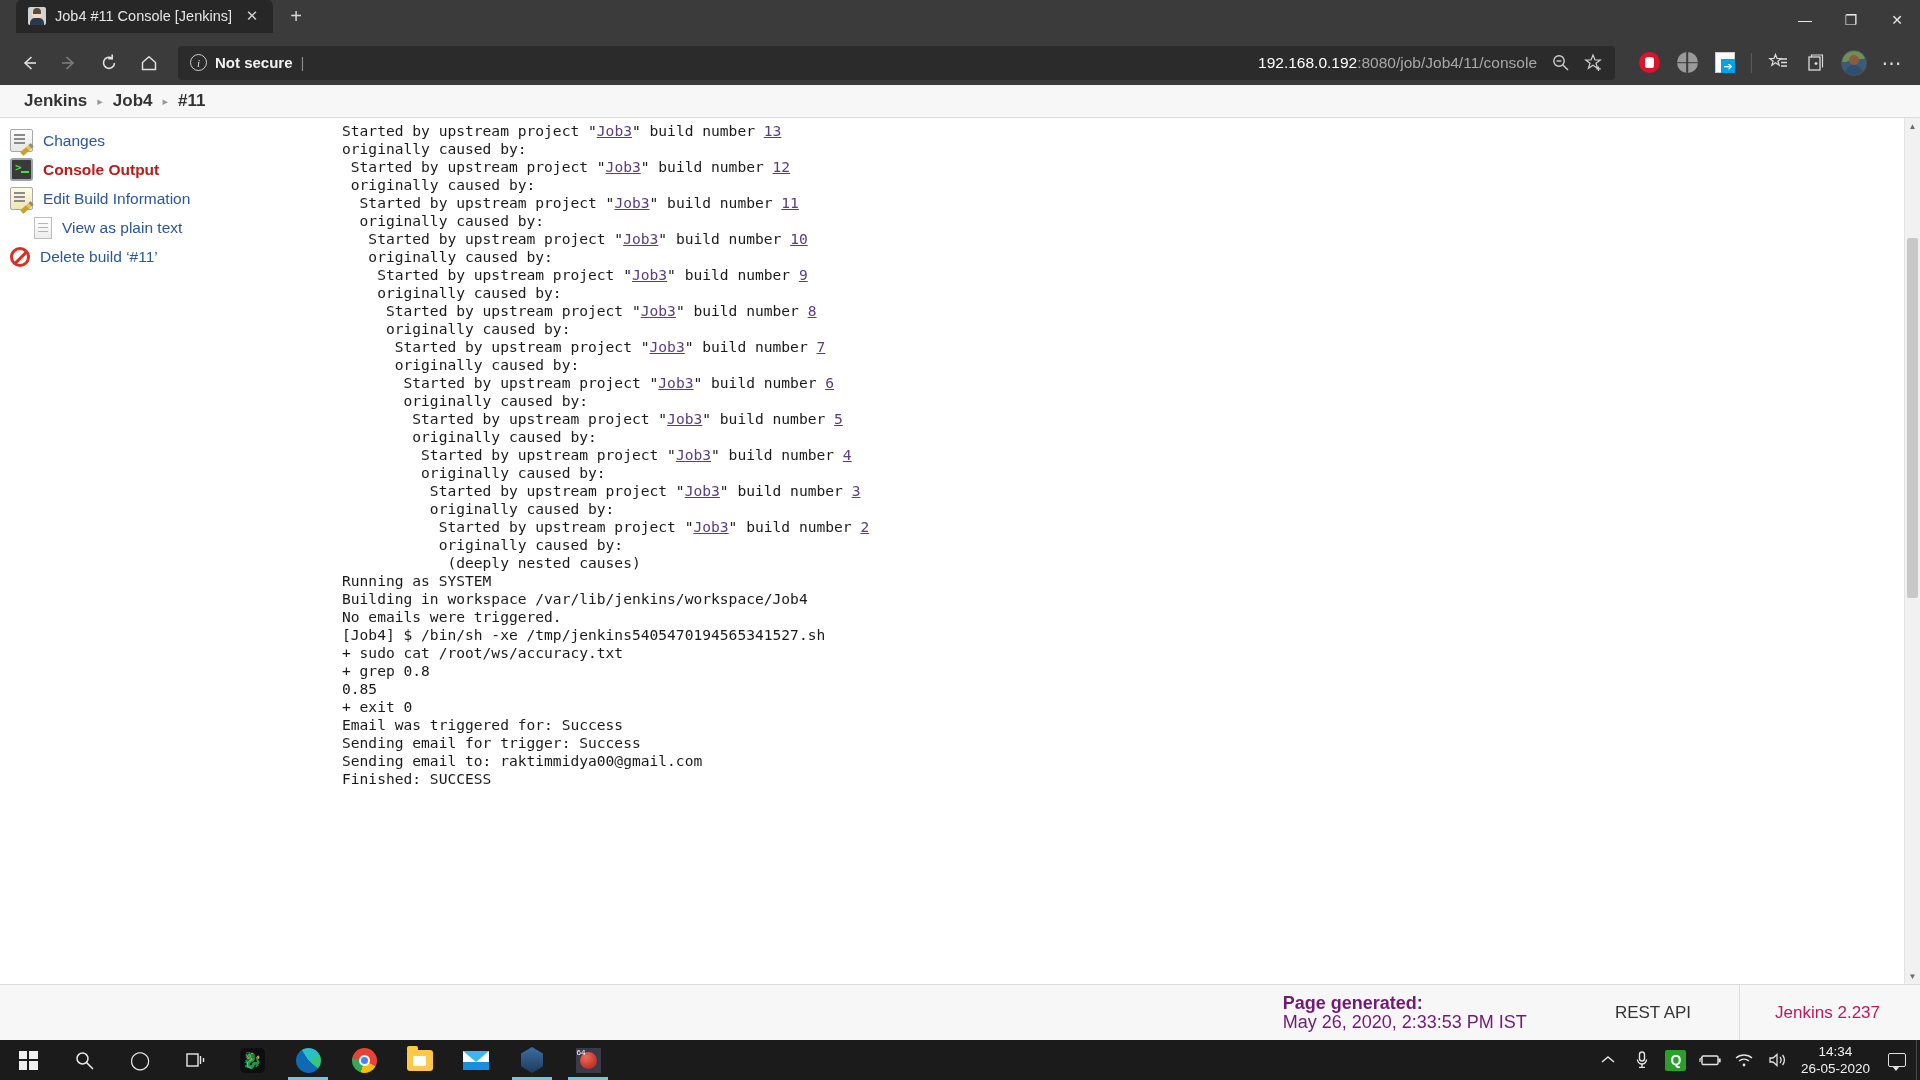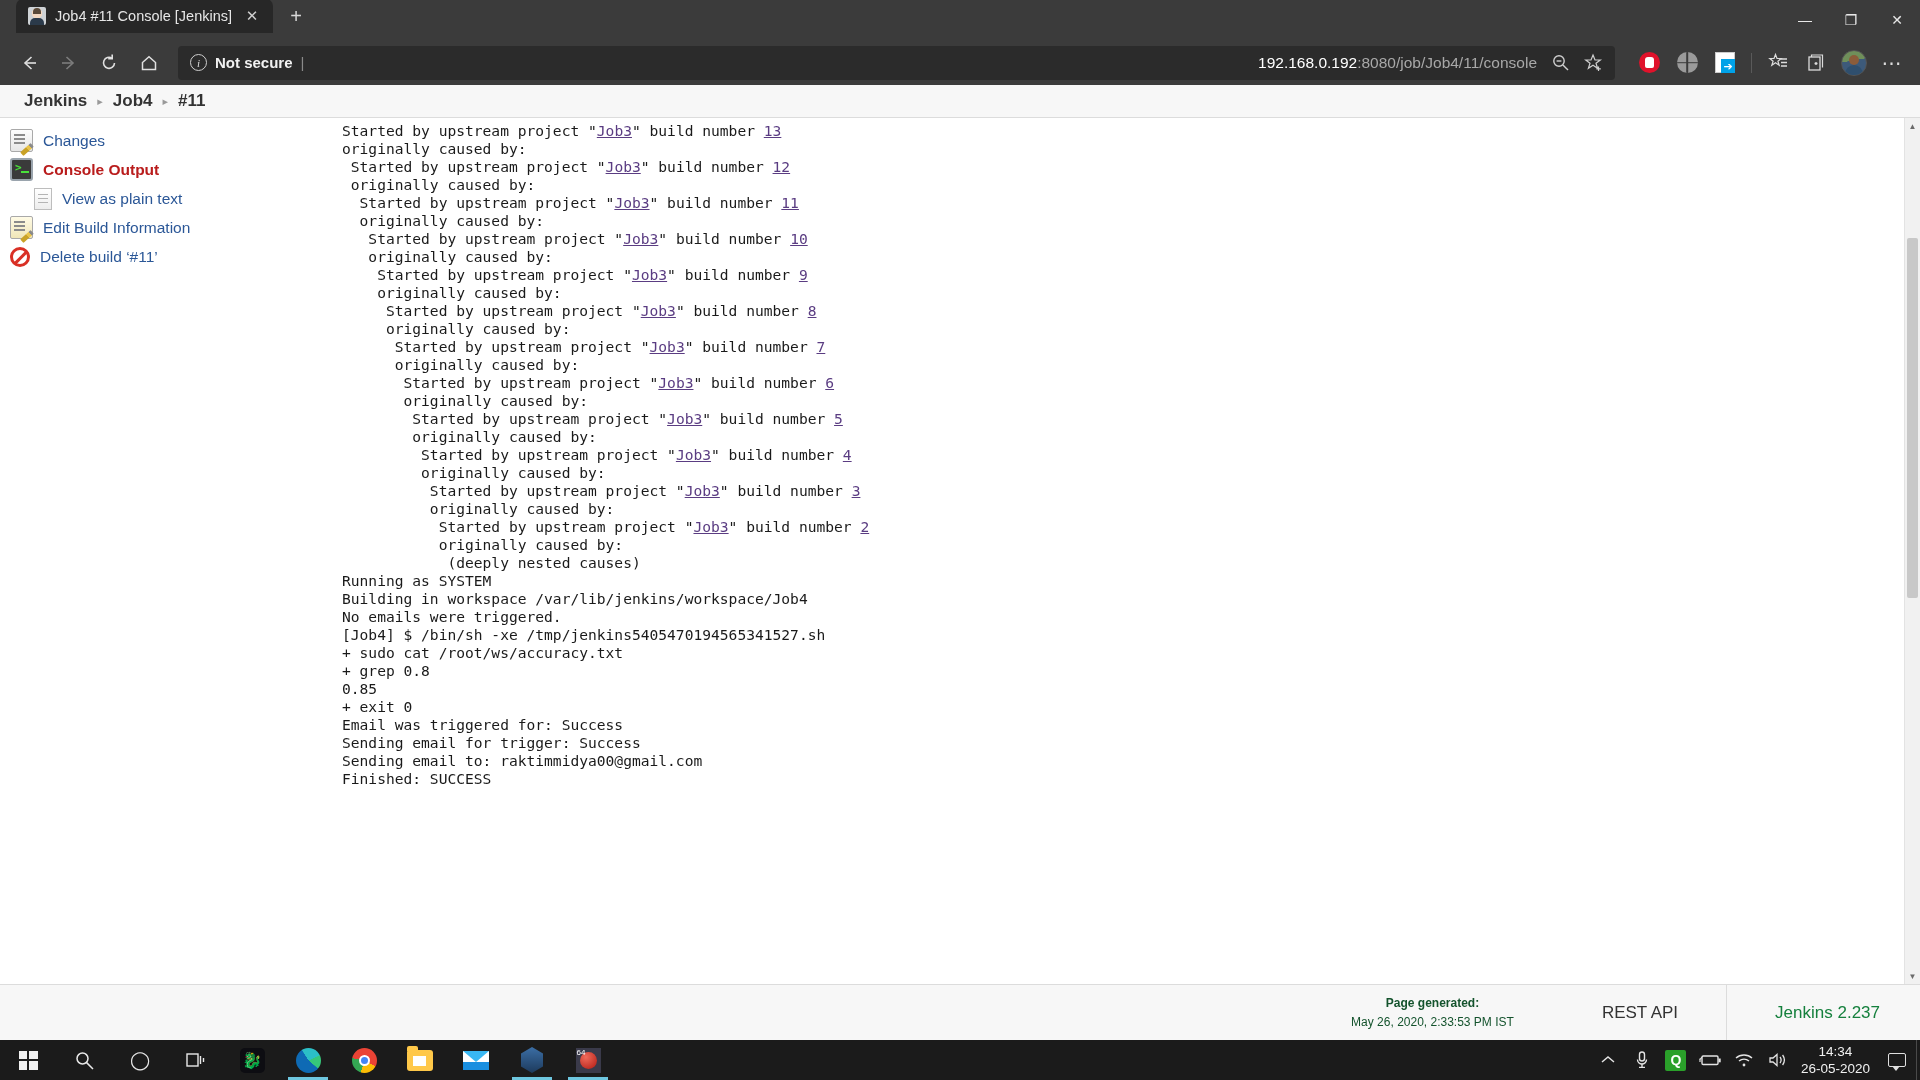--- a/index.html
+++ b/index.html
@@ -171,24 +171,24 @@
     font-size: 14.6px; line-height: 18px; color: #1a1a1a;
     white-space: pre; margin: 0; padding-left: 12px;
   }
   pre.console a { color: #5a3c82; text-decoration: underline; }
   pre.console a.bnum { color: #5a3c82; }
 
   .footer {
     height: 56px; border-top: 1px solid #dcdcdc; background: #f7f7f7;
     display: flex; align-items: center; justify-content: flex-end; padding-right: 0;
   }
-  .fgen { text-align: center; font-size: 12px; color: #14532d; line-height: 19px; padding: 0 40px; }
+  .fgen { font-size: 18px; color: #701a75; line-height: 19px; padding: 0 40px; }
   .fgen b { font-weight: bold; }
   .frest { font-size: 17px; color: #333; padding: 0 48px; }
-  .fver { font-size: 17px; color: #15803d; padding: 0 40px 0 48px; border-left: 1px solid #dcdcdc; height: 100%; display: flex; align-items: center; }
+  .fver { font-size: 17px; color: #be185d; padding: 0 40px 0 35px; border-left: 1px solid #dcdcdc; height: 100%; display: flex; align-items: center; }
 
   
   .vscroll { position: absolute; right: 0; top: 0; width: 16px; bottom: 0; background: #f1f1f1; border-left: 1px solid #e3e3e3; }
   .vscroll .arrow { height: 16px; display: grid; place-items: center; color: #6a6a6a; font-size: 8px; }
   .vscroll .arrow.bottom { position: absolute; bottom: 0; left: 0; right: 0; }
   .vscroll .thumb { position: absolute; left: 2px; right: 2px; top: 120px; height: 360px; background: #c8c8c8; border-radius: 2px; }
 
   
   .taskbar {
     position: absolute; left: 0; bottom: 0; width: 1920px; height: 40px;
@@ -347,27 +347,27 @@
 
       <div class="sidebar">
         <div class="side-item">
           <span class="sico ico-changes"></span>
           <span class="label">Changes</span>
         </div>
         <div class="side-item active">
           <span class="sico ico-console"></span>
           <span class="label">Console Output</span>
         </div>
+        <div class="side-item">
+          <span class="sico ico-edit"></span>
+          <span class="label">Edit Build Information</span>
+        </div>
         <div class="side-item sub">
           <span class="sico ico-plain"></span>
           <span class="label">View as plain text</span>
-        </div>
-        <div class="side-item">
-          <span class="sico ico-edit"></span>
-          <span class="label">Edit Build Information</span>
         </div>
         <div class="side-item">
           <span class="sico ico-delete"></span>
           <span class="label">Delete build ‘#11’</span>
         </div>
       </div>
 
       <div class="console-area">
         <pre class="console" id="console-pre">Started by upstream project "<a href="#">Job3</a>" build number <a href="#" class="bnum">13</a>
 originally caused by:

